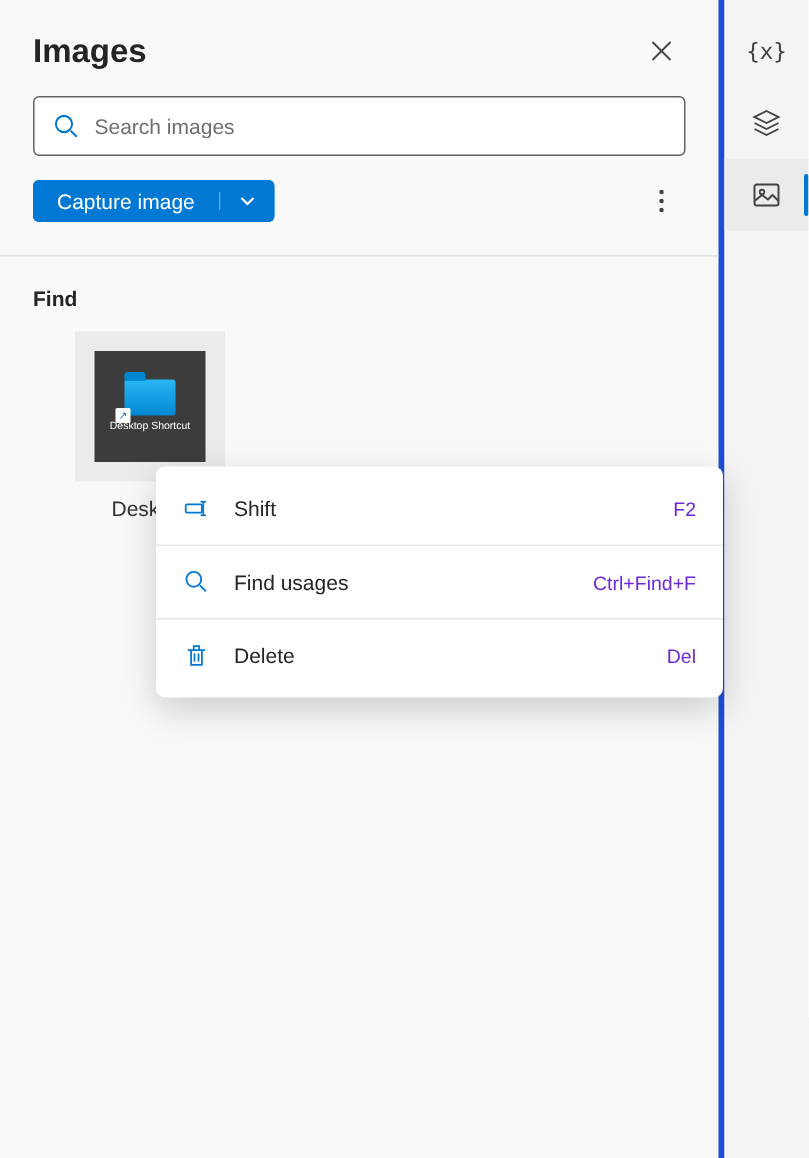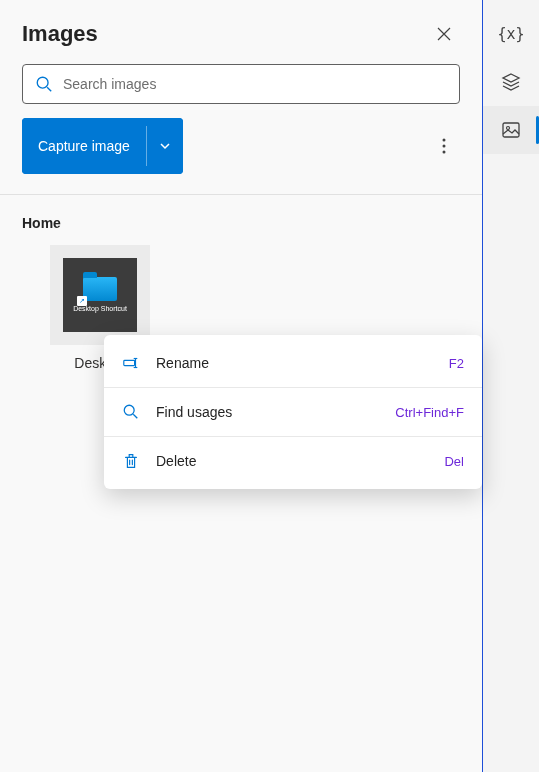--- a/index.html
+++ b/index.html
@@ -9,21 +9,21 @@
       color: #323130;
       background: #fff;
       width: 539px;
       height: 772px;
       display: flex;
       overflow: hidden;
     }
     .main-panel {
       flex: 1;
       background: #f9f9f9;
-      border-right: 1px solid #1d4ed8;
+      border-right: 4px solid #1d4ed8;
       display: flex;
       flex-direction: column;
       padding: 0;
     }
     .header {
       display: flex;
       align-items: center;
       justify-content: space-between;
       padding: 18px 22px 14px 22px;
     }
@@ -78,21 +78,21 @@
       align-items: center;
       justify-content: space-between;
       padding: 0 22px 20px 22px;
     }
     .capture-btn {
       display: flex;
       align-items: stretch;
       background: #0078d4;
       border-radius: 4px;
       overflow: hidden;
-      height: 56px;
+      height: 28px;
     }
     .capture-main {
       background: #0078d4;
       color: #fff;
       border: none;
       padding: 0 16px;
       font-size: 14px;
       cursor: pointer;
       display: flex;
       align-items: center;
@@ -318,21 +318,21 @@
           <circle cx="2" cy="2" r="1.5" fill="currentColor"></circle>
           <circle cx="2" cy="8" r="1.5" fill="currentColor"></circle>
           <circle cx="2" cy="14" r="1.5" fill="currentColor"></circle>
         </svg>
     </button>
   </div>
 
   <div class="divider-h"></div>
 
   <div class="content">
-    <div class="section-label">Home</div>
+    <div class="section-label">Find</div>
 
     <div class="thumb-wrap">
       <div class="thumb">
         <div class="thumb-inner">
           <div class="folder-ic"></div>
           <div class="shortcut-badge">↗</div>
           <div class="thumb-text">Desktop Shortcut</div>
         </div>
       </div>
       <div class="thumb-caption">Desktop</div>
@@ -341,21 +341,21 @@
     <div class="context-menu">
       <div class="menu-item">
         <span class="mi-icon">
           <svg width="18" height="18" viewBox="0 0 20 20">
               <rect x="2" y="7" width="12" height="6" rx="1" stroke="#0078d4" stroke-width="1.3" fill="none"></rect>
               <line x1="15" y1="5" x2="15" y2="15" stroke="#0078d4" stroke-width="1.3"></line>
               <line x1="13" y1="5" x2="17" y2="5" stroke="#0078d4" stroke-width="1.3"></line>
               <line x1="13" y1="15" x2="17" y2="15" stroke="#0078d4" stroke-width="1.3"></line>
             </svg>
         </span>
-        <span class="mi-label">Rename</span>
+        <span class="mi-label">Shift</span>
         <span class="mi-short">F2</span>
       </div>
       <div class="menu-sep"></div>
       <div class="menu-item">
         <span class="mi-icon">
           <svg width="18" height="18" viewBox="0 0 20 20">
               <circle cx="8" cy="8" r="5.5" stroke="#0078d4" stroke-width="1.4" fill="none"></circle>
               <line x1="12.5" y1="12.5" x2="17" y2="17" stroke="#0078d4" stroke-width="1.4"></line>
             </svg>
         </span>

